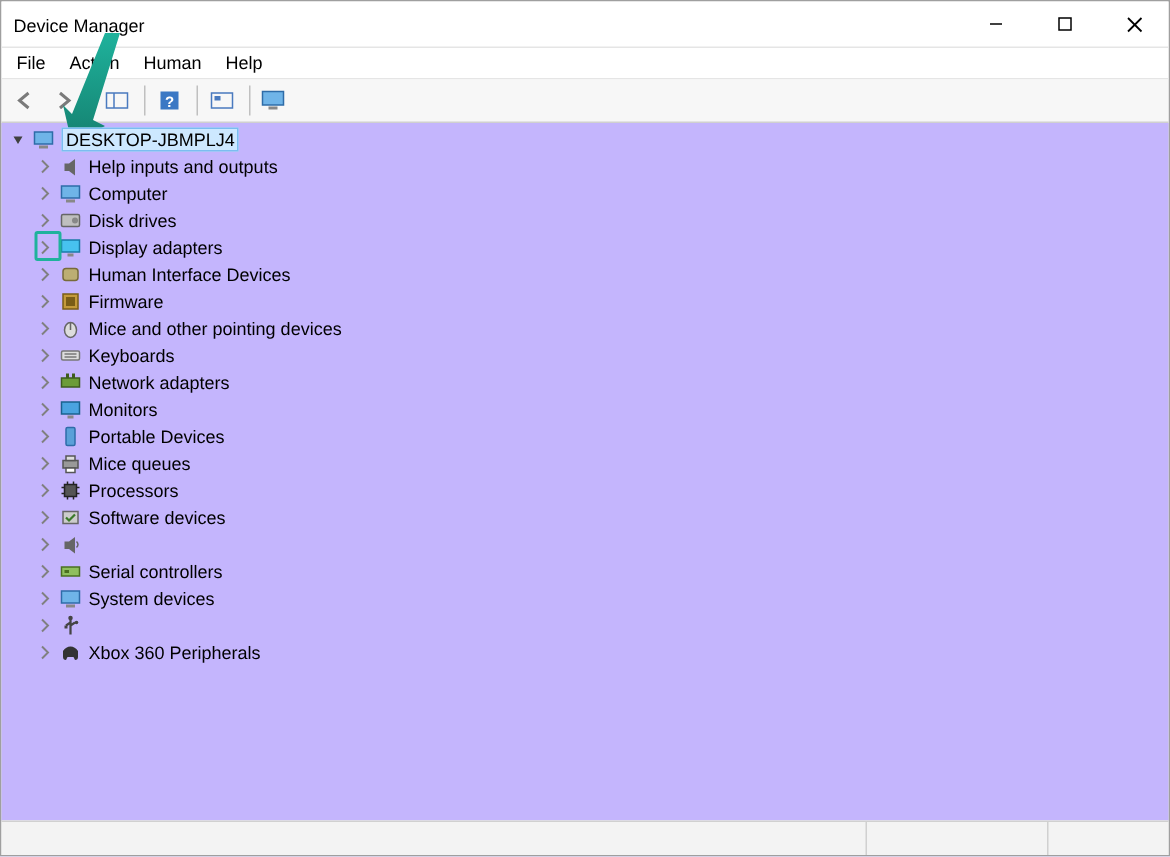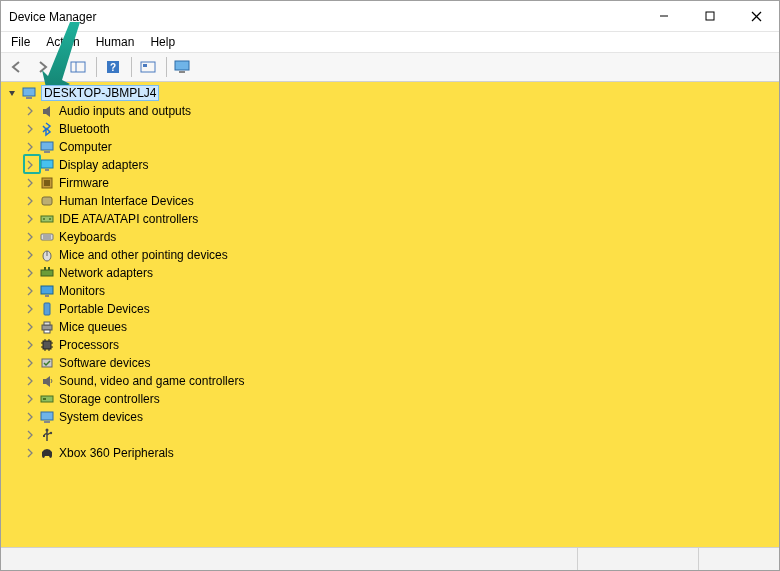--- a/index.html
+++ b/index.html
@@ -84,21 +84,21 @@
     width: 1px;
     height: 20px;
     background: #c0c0c0;
     margin: 0 4px;
   }
   
   .tree-container {
     flex: 1;
     overflow: auto;
     padding: 2px 0 0 4px;
-    background: #fde047;
+    background: #c4b5fd;
   }
   .tree-root-row, .tree-row {
     display: flex;
     align-items: center;
     height: 18px;
     white-space: nowrap;
     position: relative;
   }
   .tree-row { padding-left: 18px; }
   .expander {
@@ -260,50 +260,51 @@
           <svg width="10" height="10">
             <path d="M3 1 L7 5 L3 9" fill="none" stroke="#808080" stroke-width="1.3"></path>
           </svg>
         </span>
         <span class="row-icon">
           <svg width="16" height="16">
             <rect x="4" y="6" width="3" height="5" fill="#666"></rect>
             <path d="M7 6 L11 3 L11 14 L7 11 Z" fill="#666"></path>
           </svg>
         </span>
-        <span class="row-label">Audio inputs and outputs</span>
-      </div>
-      <div class="tree-row">
-        <span class="expander">
-          <svg width="10" height="10">
-            <path d="M3 1 L7 5 L3 9" fill="none" stroke="#808080" stroke-width="1.3"></path>
-          </svg>
-        </span>
-        <span class="row-icon">
-          <svg width="16" height="16">
-            <path d="M7 2 L11 5 L8 8 L11 11 L7 14 L7 8 L4 11 M7 8 L4 5" fill="none" stroke="#1e6fd6" stroke-width="1.5"></path>
-          </svg>
-        </span>
-        <span class="row-label">Bluetooth</span>
+        <span class="row-label">Help inputs and outputs</span>
       </div>
       <div class="tree-row">
         <span class="expander">
           <svg width="10" height="10">
             <path d="M3 1 L7 5 L3 9" fill="none" stroke="#808080" stroke-width="1.3"></path>
           </svg>
         </span>
         <span class="row-icon">
           <svg width="16" height="16">
             <rect x="2" y="3" width="12" height="8" fill="#6fb4e8" stroke="#2e6ca8"></rect>
             <rect x="5" y="12" width="6" height="2" fill="#888"></rect>
           </svg>
         </span>
         <span class="row-label">Computer</span>
       </div>
       <div class="tree-row">
+        <span class="expander">
+          <svg width="10" height="10">
+            <path d="M3 1 L7 5 L3 9" fill="none" stroke="#808080" stroke-width="1.3"></path>
+          </svg>
+        </span>
+        <span class="row-icon">
+          <svg width="16" height="16">
+            <rect x="2" y="4" width="12" height="8" rx="1" fill="#bfbfbf" stroke="#666"></rect>
+            <circle cx="11" cy="8" r="2" fill="#888"></circle>
+          </svg>
+        </span>
+        <span class="row-label">Disk drives</span>
+      </div>
+      <div class="tree-row">
         <span class="highlight-box"></span>
         <span class="expander">
           <svg width="10" height="10">
             <path d="M3 1 L7 5 L3 9" fill="none" stroke="#808080" stroke-width="1.3"></path>
           </svg>
         </span>
         <span class="row-icon">
           <svg width="16" height="16">
             <rect x="2" y="3" width="12" height="8" fill="#47c2ef" stroke="#1a7aa8"></rect>
             <rect x="6" y="12" width="4" height="2" fill="#888"></rect>
@@ -312,82 +313,67 @@
         <span class="row-label">Display adapters</span>
       </div>
       <div class="tree-row">
         <span class="expander">
           <svg width="10" height="10">
             <path d="M3 1 L7 5 L3 9" fill="none" stroke="#808080" stroke-width="1.3"></path>
           </svg>
         </span>
         <span class="row-icon">
           <svg width="16" height="16">
+            <rect x="3" y="4" width="10" height="8" rx="2" fill="#bcae73" stroke="#776b3a"></rect>
+          </svg>
+        </span>
+        <span class="row-label">Human Interface Devices</span>
+      </div>
+      <div class="tree-row">
+        <span class="expander">
+          <svg width="10" height="10">
+            <path d="M3 1 L7 5 L3 9" fill="none" stroke="#808080" stroke-width="1.3"></path>
+          </svg>
+        </span>
+        <span class="row-icon">
+          <svg width="16" height="16">
             <rect x="3" y="3" width="10" height="10" fill="#c49a3a" stroke="#7a5d16"></rect>
             <rect x="5" y="5" width="6" height="6" fill="#7a5d16"></rect>
           </svg>
         </span>
         <span class="row-label">Firmware</span>
       </div>
       <div class="tree-row">
         <span class="expander">
           <svg width="10" height="10">
             <path d="M3 1 L7 5 L3 9" fill="none" stroke="#808080" stroke-width="1.3"></path>
           </svg>
         </span>
         <span class="row-icon">
           <svg width="16" height="16">
-            <rect x="3" y="4" width="10" height="8" rx="2" fill="#bcae73" stroke="#776b3a"></rect>
-          </svg>
-        </span>
-        <span class="row-label">Human Interface Devices</span>
-      </div>
-      <div class="tree-row">
-        <span class="expander">
-          <svg width="10" height="10">
-            <path d="M3 1 L7 5 L3 9" fill="none" stroke="#808080" stroke-width="1.3"></path>
-          </svg>
-        </span>
-        <span class="row-icon">
-          <svg width="16" height="16">
-            <rect x="2" y="5" width="12" height="6" fill="#9cc46b" stroke="#4a7020"></rect>
-            <circle cx="5" cy="8" r="1" fill="#4a7020"></circle>
-            <circle cx="11" cy="8" r="1" fill="#4a7020"></circle>
-          </svg>
-        </span>
-        <span class="row-label">IDE ATA/ATAPI controllers</span>
+            <ellipse cx="8" cy="9" rx="4" ry="5" fill="#ddd" stroke="#666"></ellipse>
+            <line x1="8" y1="4" x2="8" y2="9" stroke="#666"></line>
+          </svg>
+        </span>
+        <span class="row-label">Mice and other pointing devices</span>
       </div>
       <div class="tree-row">
         <span class="expander">
           <svg width="10" height="10">
             <path d="M3 1 L7 5 L3 9" fill="none" stroke="#808080" stroke-width="1.3"></path>
           </svg>
         </span>
         <span class="row-icon">
           <svg width="16" height="16">
             <rect x="2" y="5" width="12" height="6" rx="1" fill="#ddd" stroke="#777"></rect>
             <line x1="4" y1="7" x2="12" y2="7" stroke="#777"></line>
             <line x1="4" y1="9" x2="12" y2="9" stroke="#777"></line>
           </svg>
         </span>
         <span class="row-label">Keyboards</span>
-      </div>
-      <div class="tree-row">
-        <span class="expander">
-          <svg width="10" height="10">
-            <path d="M3 1 L7 5 L3 9" fill="none" stroke="#808080" stroke-width="1.3"></path>
-          </svg>
-        </span>
-        <span class="row-icon">
-          <svg width="16" height="16">
-            <ellipse cx="8" cy="9" rx="4" ry="5" fill="#ddd" stroke="#666"></ellipse>
-            <line x1="8" y1="4" x2="8" y2="9" stroke="#666"></line>
-          </svg>
-        </span>
-        <span class="row-label">Mice and other pointing devices</span>
       </div>
       <div class="tree-row">
         <span class="expander">
           <svg width="10" height="10">
             <path d="M3 1 L7 5 L3 9" fill="none" stroke="#808080" stroke-width="1.3"></path>
           </svg>
         </span>
         <span class="row-icon">
           <svg width="16" height="16">
             <rect x="2" y="5" width="12" height="6" fill="#6b9c38" stroke="#3e5c1e"></rect>
@@ -480,35 +466,34 @@
             <path d="M3 1 L7 5 L3 9" fill="none" stroke="#808080" stroke-width="1.3"></path>
           </svg>
         </span>
         <span class="row-icon">
           <svg width="16" height="16">
             <rect x="4" y="6" width="3" height="5" fill="#666"></rect>
             <path d="M7 6 L11 3 L11 14 L7 11 Z" fill="#666"></path>
             <path d="M12 6 Q14 8 12 10" fill="none" stroke="#666"></path>
           </svg>
         </span>
-        <span class="row-label">Sound, video and game controllers</span>
       </div>
       <div class="tree-row">
         <span class="expander">
           <svg width="10" height="10">
             <path d="M3 1 L7 5 L3 9" fill="none" stroke="#808080" stroke-width="1.3"></path>
           </svg>
         </span>
         <span class="row-icon">
           <svg width="16" height="16">
             <rect x="2" y="5" width="12" height="6" fill="#8fbf5e" stroke="#4a7020"></rect>
             <rect x="4" y="7" width="3" height="2" fill="#4a7020"></rect>
           </svg>
         </span>
-        <span class="row-label">Storage controllers</span>
+        <span class="row-label">Serial controllers</span>
       </div>
       <div class="tree-row">
         <span class="expander">
           <svg width="10" height="10">
             <path d="M3 1 L7 5 L3 9" fill="none" stroke="#808080" stroke-width="1.3"></path>
           </svg>
         </span>
         <span class="row-icon">
           <svg width="16" height="16">
             <rect x="2" y="3" width="12" height="8" fill="#6fb4e8" stroke="#2e6ca8"></rect>

